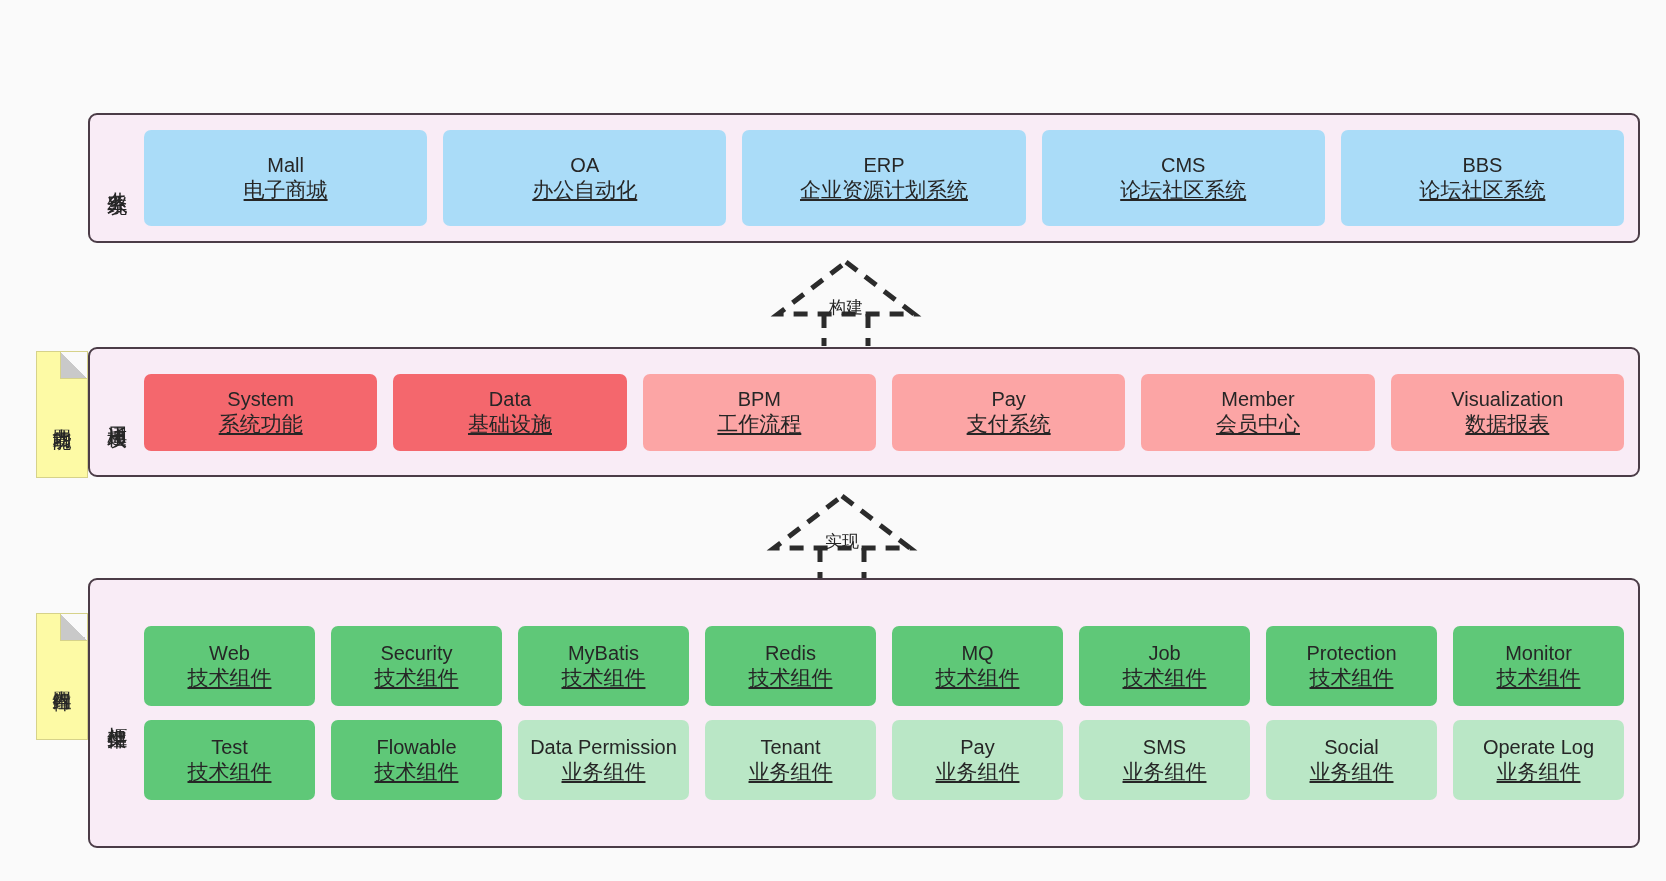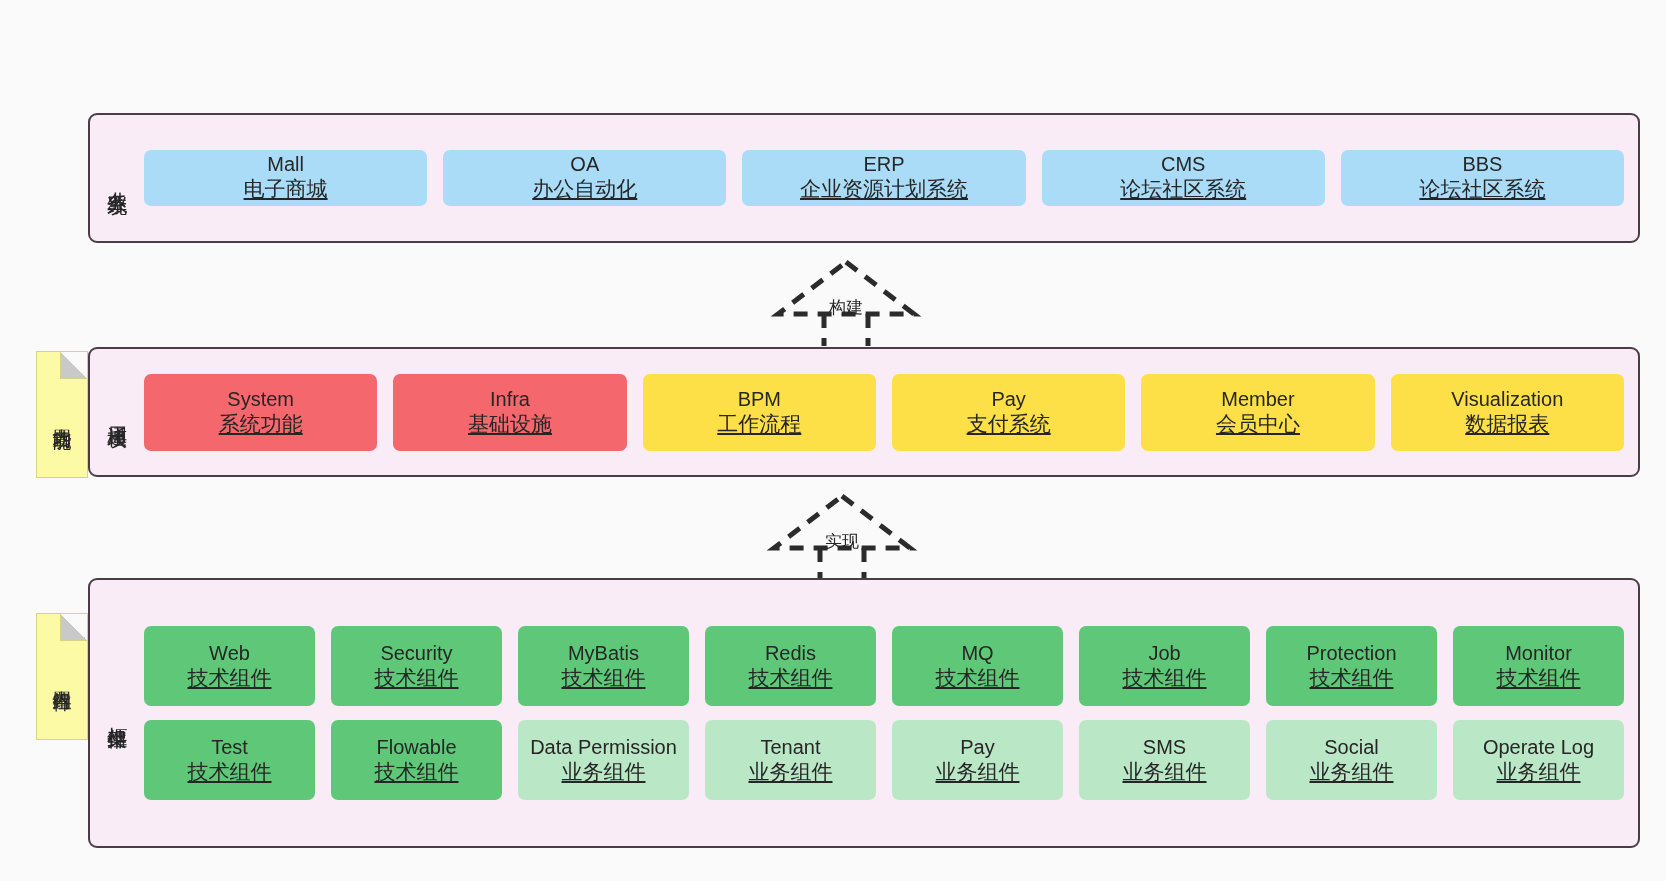--- a/index.html
+++ b/index.html
@@ -75,27 +75,27 @@
   }
   .cell .cn {
     font-size: 21px;
     line-height: 1.22;
     text-decoration: underline;
   }
 
   
   .c-blue       { background: #aadcf8; }
   .c-red        { background: #f4676d; justify-content: center; }
-  .c-pink       { background: #fde047; }
+  .c-pink       { background: #fca5a5; }
   .c-green      { background: #5fc878; }
   .c-lightgreen { background: #bae7c6; }
 
   
   #layer-business { left: 88px;  top: 113px; width: 1552px; height: 130px; }
-  #layer-business .cell { height: 56px; justify-content: flex-end; }
+  #layer-business .cell { height: 96px; }
 
   #layer-common   { left: 88px;  top: 347px; width: 1552px; height: 130px; }
   #layer-common .cell { height: 77px; }
 
   #layer-framework{ left: 88px;  top: 578px; width: 1552px; height: 270px; }
   #layer-framework .cell { height: 80px; }
 
   
   .note {
     position: absolute;
@@ -192,21 +192,21 @@
 
   <div class="layer" id="layer-common">
     <div class="layer-title">通用模块</div>
     <div class="layer-body">
       <div class="row">
         <div class="cell c-red">
           <span class="en">System</span>
           <span class="cn">系统功能</span>
         </div>
         <div class="cell c-red">
-          <span class="en">Infra</span>
+          <span class="en">Data</span>
           <span class="cn">基础设施</span>
         </div>
         <div class="cell c-pink">
           <span class="en">BPM</span>
           <span class="cn">工作流程</span>
         </div>
         <div class="cell c-pink">
           <span class="en">Pay</span>
           <span class="cn">支付系统</span>
         </div>

